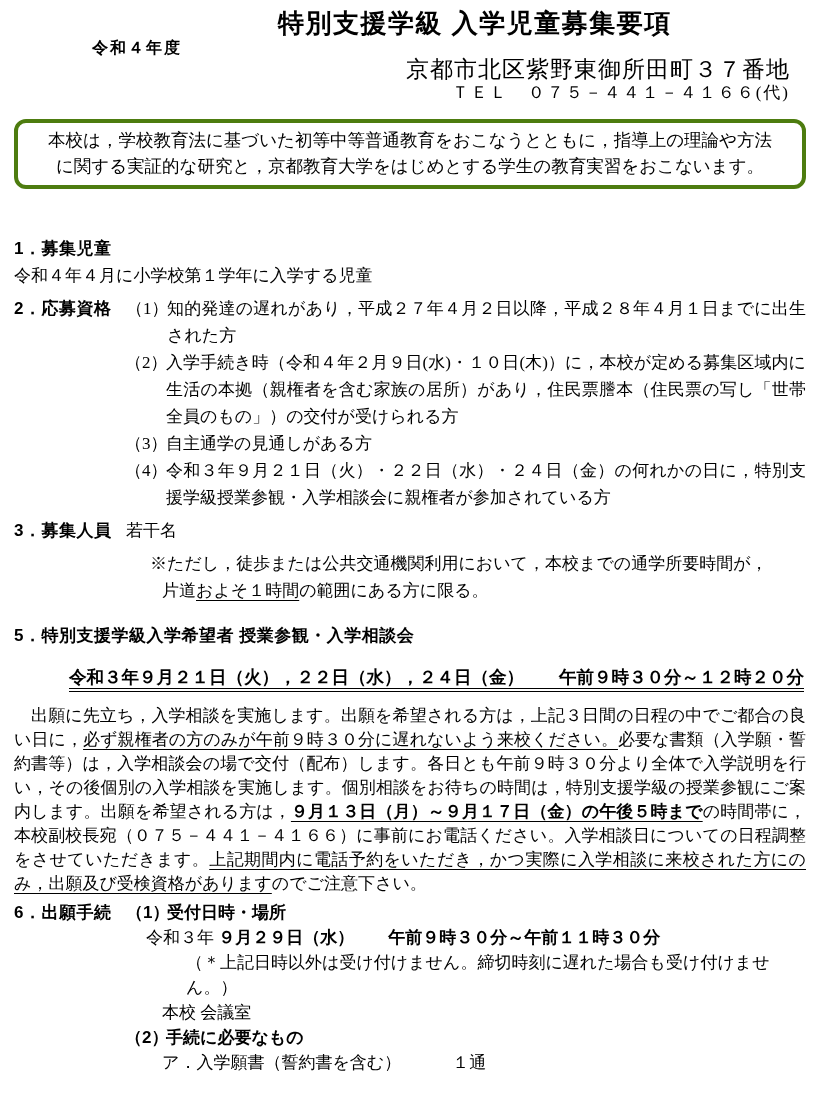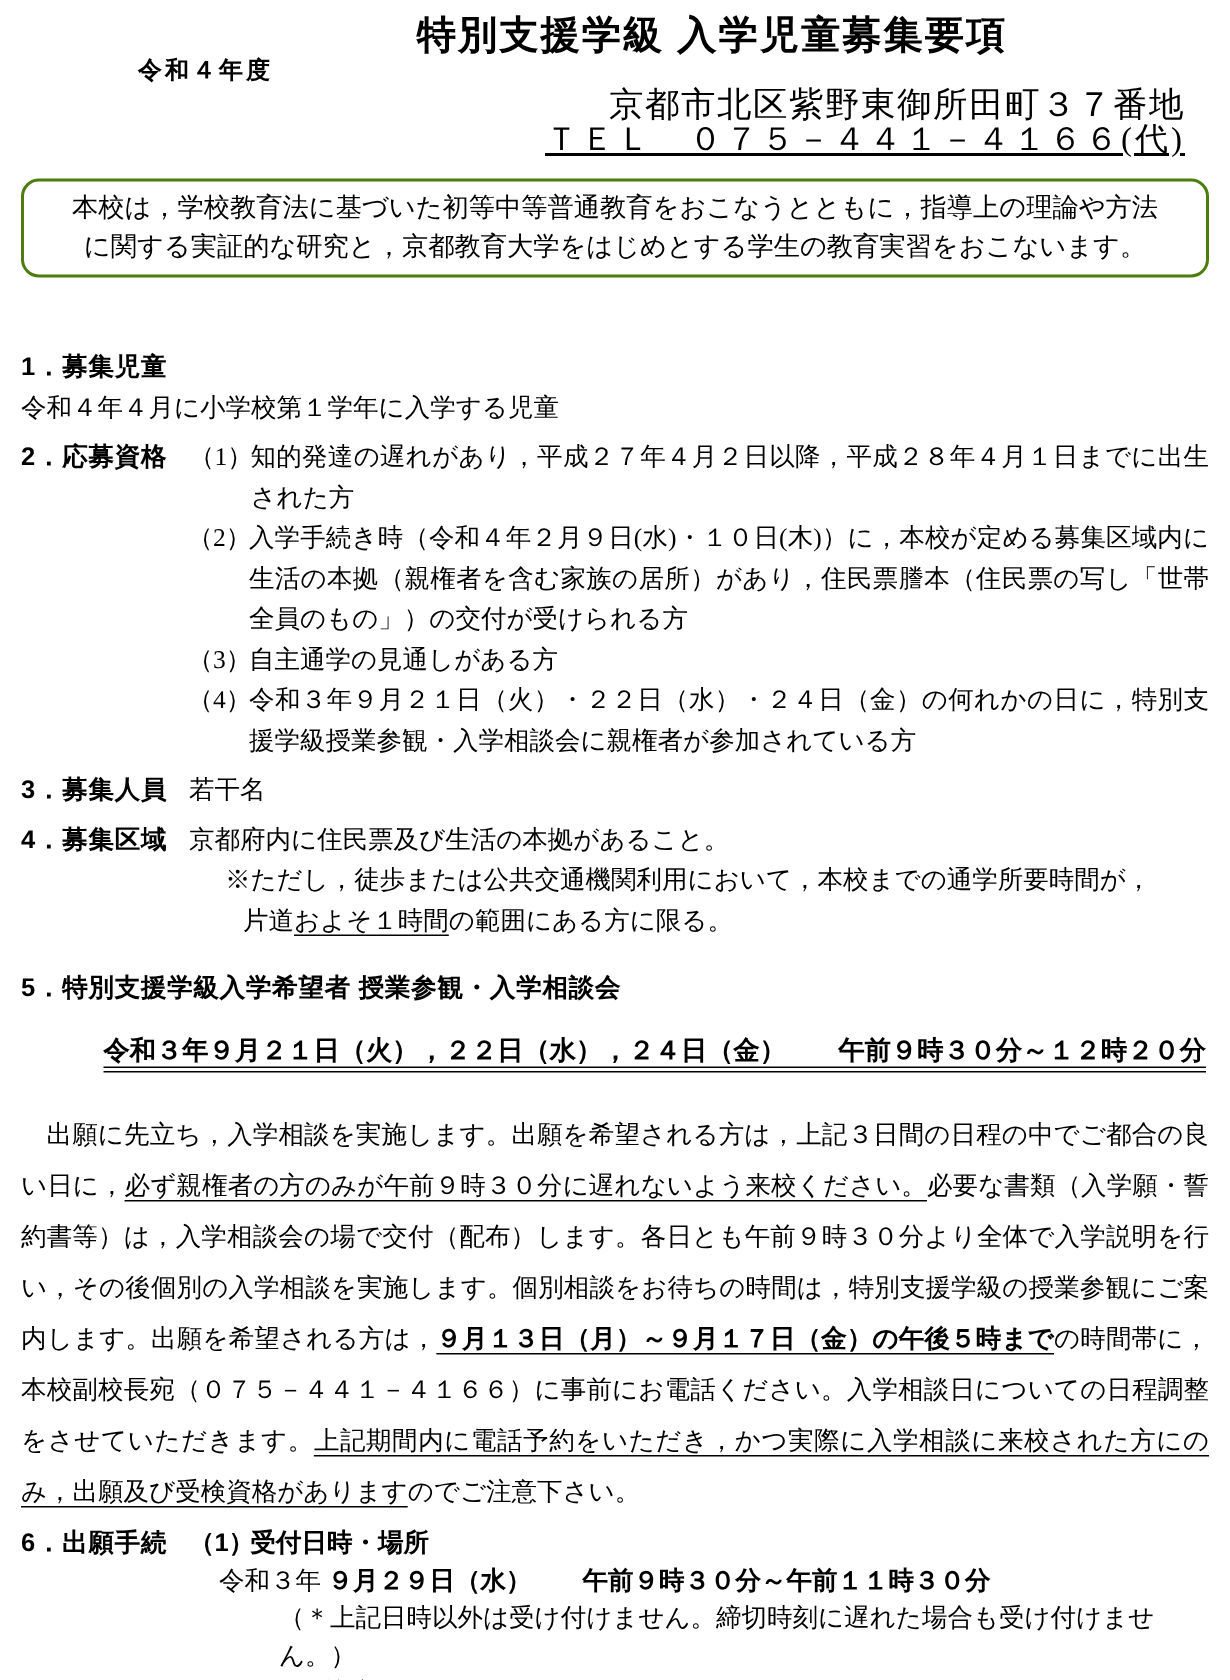--- a/index.html
+++ b/index.html
@@ -27,26 +27,26 @@
     font-size: 16px; letter-spacing: 2px; text-align: center;
   }
   .page-title {
     position: absolute; left: 264px; top: 2px; margin: 0;
     font-size: 26px; letter-spacing: 1.5px; white-space: nowrap;
   }
 
   .school-block { text-align: right; padding-right: 16px; line-height: 23px; margin-top: 4px; }
   .school-name { font-size: 18px; letter-spacing: 1px; }
   .school-address { font-size: 23px; letter-spacing: 1px; }
-  .school-tel { font-size: 22px; letter-spacing: 2px; text-decoration: underline; }
+  .school-tel { font-size: 17px; letter-spacing: 2px; }
 
   
   .intro-box {
     margin-top: 15px;
-    border: 2px solid #4d7c0f;
+    border: 4px solid #4d7c0f;
     border-radius: 12px;
     text-align: center;
     padding: 4px 10px 6px 10px;
     line-height: 26px;
     font-size: 17.5px;
   }
 
   
   .sec-row { display: flex; align-items: flex-start; }
   .sec-label { flex: none; width: 112px; font-size: 17px; letter-spacing: 0.5px; white-space: nowrap; }
@@ -65,23 +65,23 @@
 
   .schedule-line { margin: 15px 0 0 55px; }
   .schedule-underline {
     font-weight: bold;
     font-size: 17.5px;
     border-bottom: 4px double #000;
     padding-bottom: 1px;
   }
 
   .paragraph {
-    margin-top: 26px;
+    margin-top: 13px;
     text-align: justify;
-    line-height: 34px;
+    line-height: 24px;
   }
   .u  { text-decoration: underline; text-underline-offset: 4px; text-decoration-thickness: 1px; }
   .bu { font-weight: bold; text-decoration: underline; text-underline-offset: 4px; text-decoration-thickness: 1px; }
 
   
   .s6 { line-height: 25px; }
   .s6-head { display: flex; align-items: flex-end; margin-top: 4px; }
   .s6-title { font-size: 17px; }
   .l-date  { padding-left: 132px; }
   .l-note  { padding-left: 172px; }
@@ -134,24 +134,20 @@
       <span class="sub-text">令和３年９月２１日（火）・２２日（水）・２４日（金）の何れかの日に，特別支援学級授業参観・入学相談会に親権者が参加されている方</span>
     </div>
   </div>
 
   <div class="sec-row mt-sec">
     <span class="sec-label gothic">3．募集人員</span>
     <span class="sec-content">若干名</span>
   </div>
 
   <div class="mt-sec">
-    <div class="sec-row">
-      <span class="sec-label gothic">4．募集区域</span>
-      <span class="sec-content">京都府内に住民票及び生活の本拠があること。</span>
-    </div>
     <div class="note-line1">※ただし，徒歩または公共交通機関利用において，本校までの通学所要時間が，</div>
     <div class="note-line2"><span>片道</span><span class="u">およそ１時間</span><span>の範囲にある方に限る。</span></div>
   </div>
 
   <div class="mt-sec" style="margin-top:18px;">
     <div class="sec-row">
       <span class="sec-label gothic wide">5．特別支援学級入学希望者 授業参観・入学相談会</span>
     </div>
     <div class="schedule-line">
       <span class="schedule-underline">令和３年９月２１日（火），２２日（水），２４日（金）　　午前９時３０分～１２時２０分</span>

